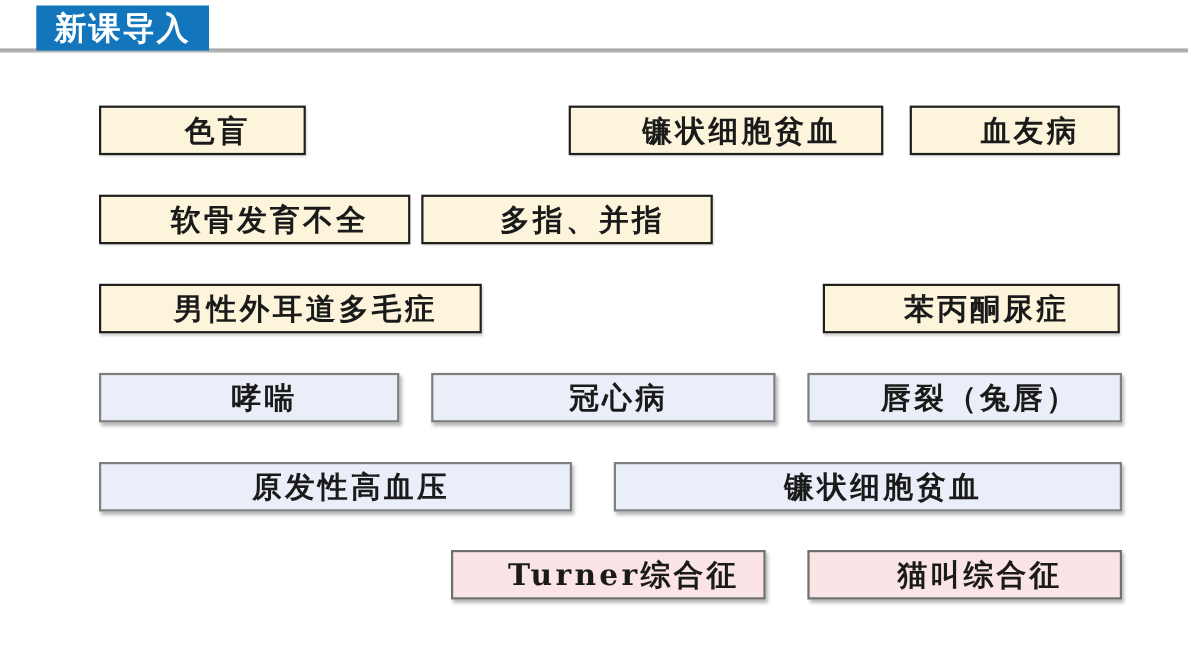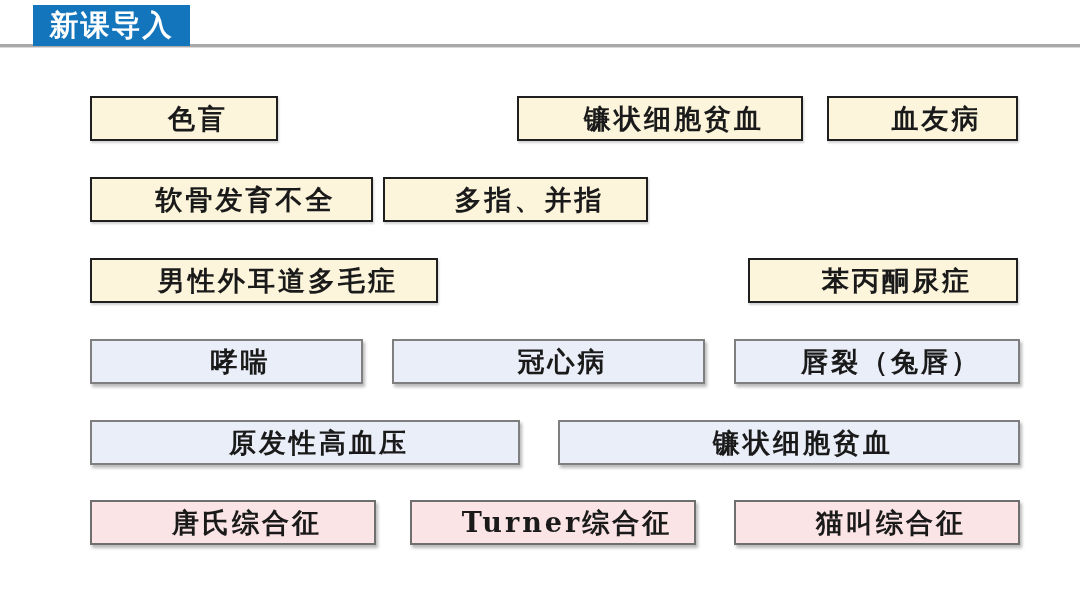--- a/index.html
+++ b/index.html
@@ -71,17 +71,16 @@
   <div class="box cream" style="left:90px;top:258px;width:316px">男性外耳道多毛症</div>
   <div class="box cream" style="left:748px;top:258px;width:238px">苯丙酮尿症</div>
 
   <div class="box blue" style="left:90px;top:339px;width:241px">哮喘</div>
   <div class="box blue" style="left:392px;top:339px;width:281px">冠心病</div>
   <div class="box blue" style="left:90px;top:420px;width:398px">原发性高血压</div>
 
   <div class="box blue" style="left:734px;top:339px;width:254px">唇裂（兔唇）</div>
   <div class="box blue" style="left:558px;top:420px;width:430px">镰状细胞贫血</div>
 
-  <div class="box pink" style="left:90px;top:500px;width:254px">唐氏综合征</div>
   <div class="box pink" style="left:410px;top:500px;width:254px">Turner综合征</div>
   <div class="box pink" style="left:734px;top:500px;width:254px">猫叫综合征</div>
 
 </div>
 
 </body></html>

